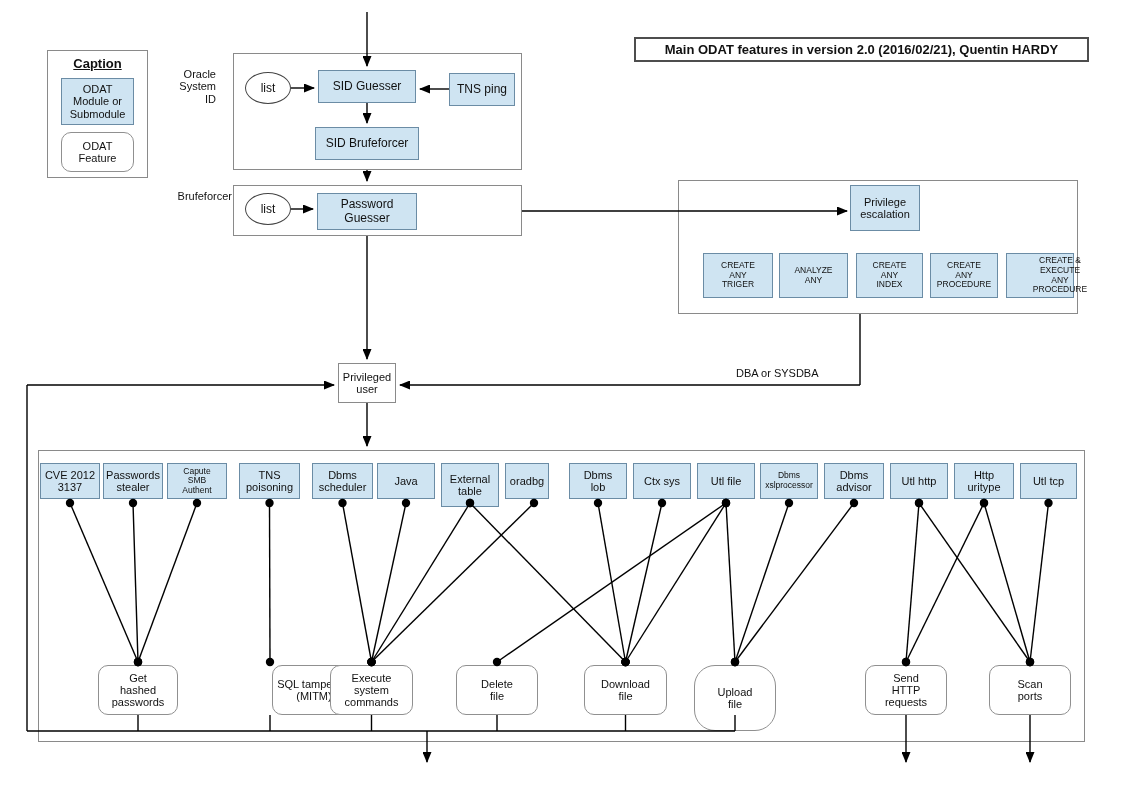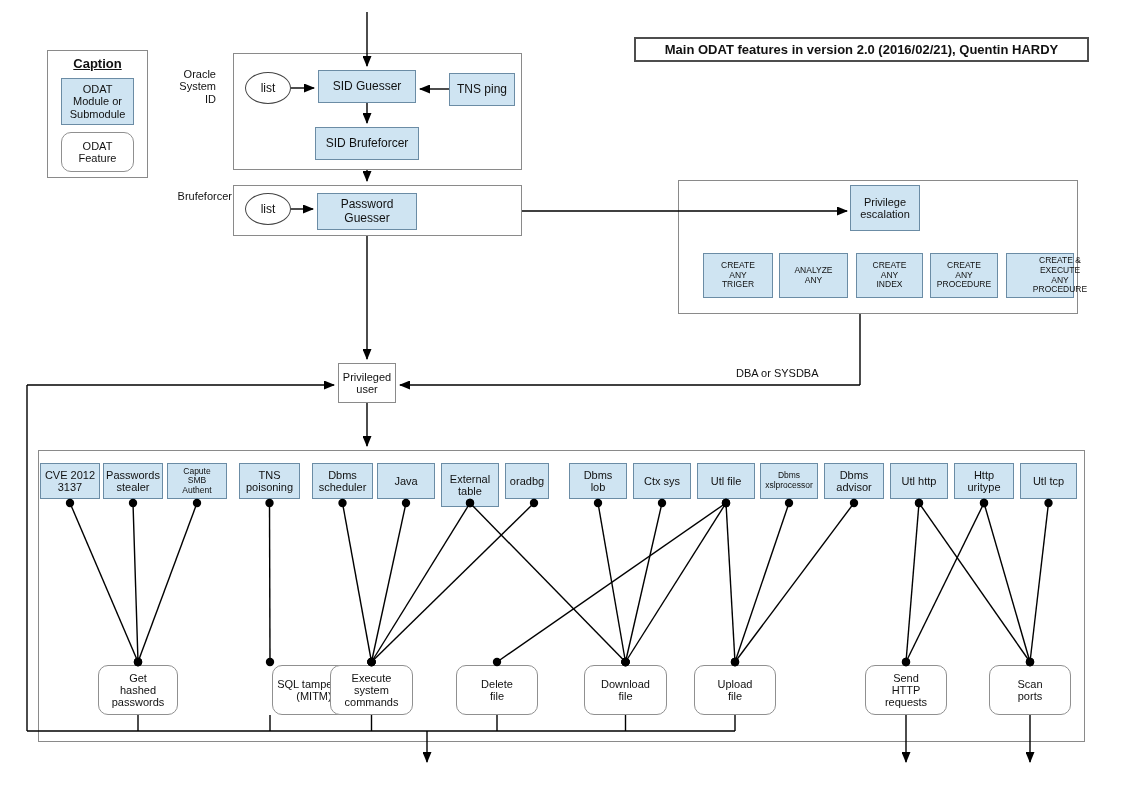--- a/index.html
+++ b/index.html
@@ -120,21 +120,21 @@
 passwords</div>
       <div class="abs featurebox txt fs11" style="left: 228px; top: 665px; width: 84px; height: 50px; margin-left: 44px;">SQL tampering
 (MITM)</div>
       <div class="abs featurebox txt fs11" style="left: 330px; top: 665px; width: 83px; height: 50px;">Execute
 system
 commands</div>
       <div class="abs featurebox txt fs11" style="left: 456px; top: 665px; width: 82px; height: 50px;">Delete
 file</div>
       <div class="abs featurebox txt fs11" style="left: 584px; top: 665px; width: 83px; height: 50px;">Download
 file</div>
-      <div class="abs featurebox txt fs11" style="left: 694px; top: 665px; width: 82px; height: 50px;">Upload
+      <div class="abs featurebox txt fs11" style="left: 694px; top: 665px; width: 82px; height: 66px; border-radius: 21px;">Upload
 file</div>
       <div class="abs featurebox txt fs11" style="left: 865px; top: 665px; width: 82px; height: 50px;">Send
 HTTP
 requests</div>
       <div class="abs featurebox txt fs11" style="left: 989px; top: 665px; width: 82px; height: 50px;">Scan
 ports</div>
     </div>
 
   <svg id="diagram-svg" width="1123" height="794">
       <defs>

